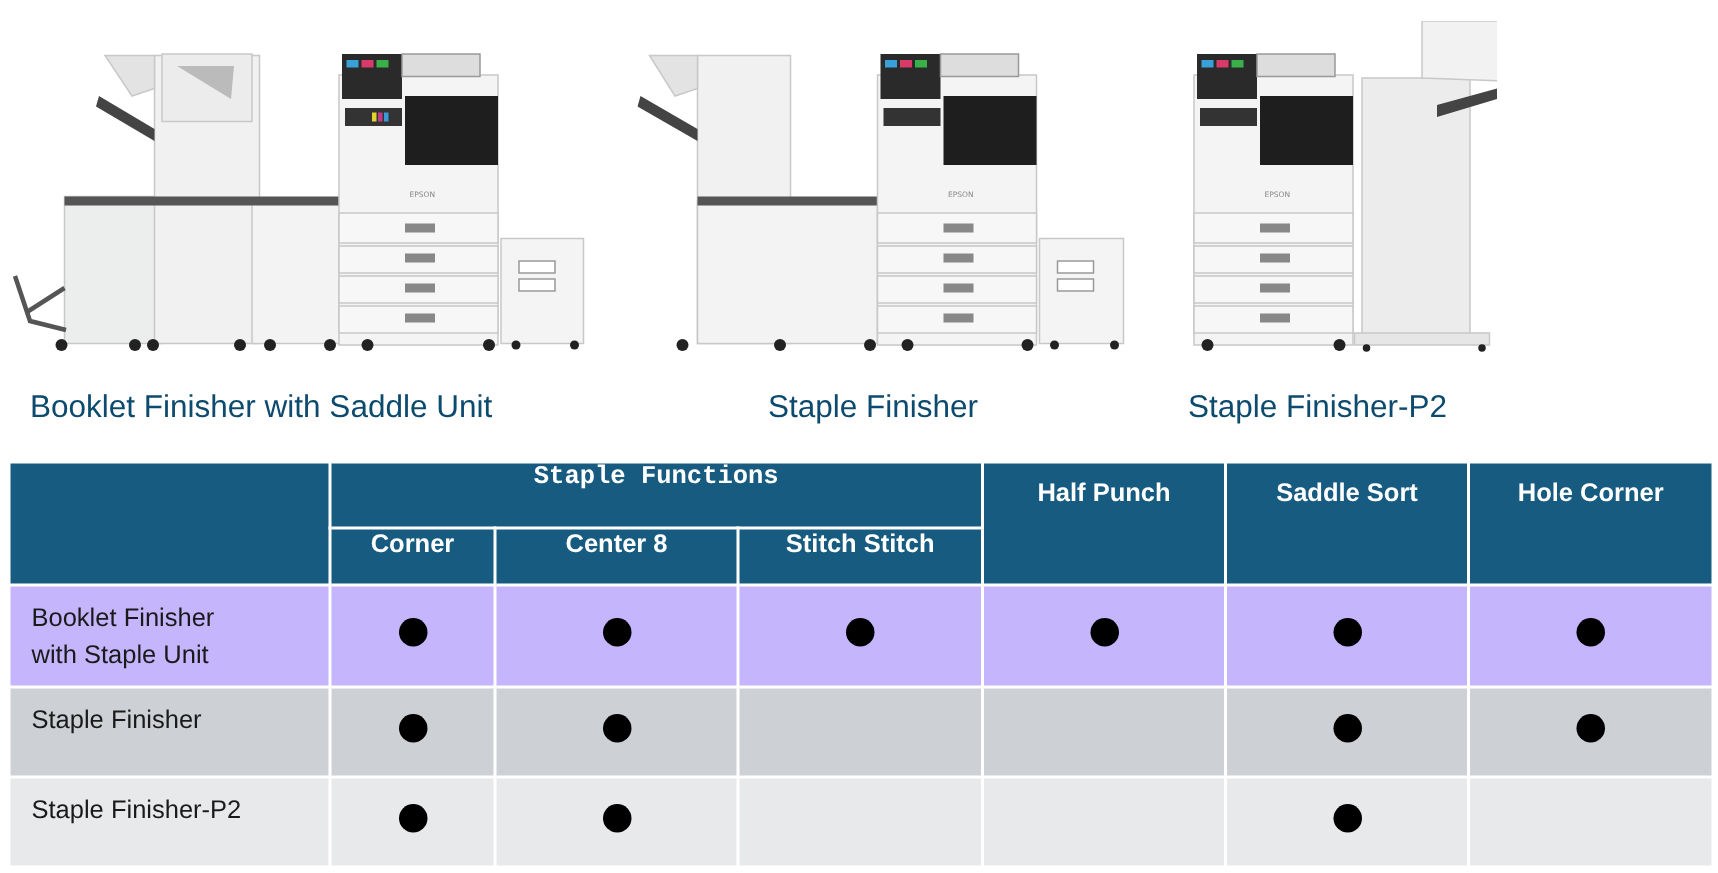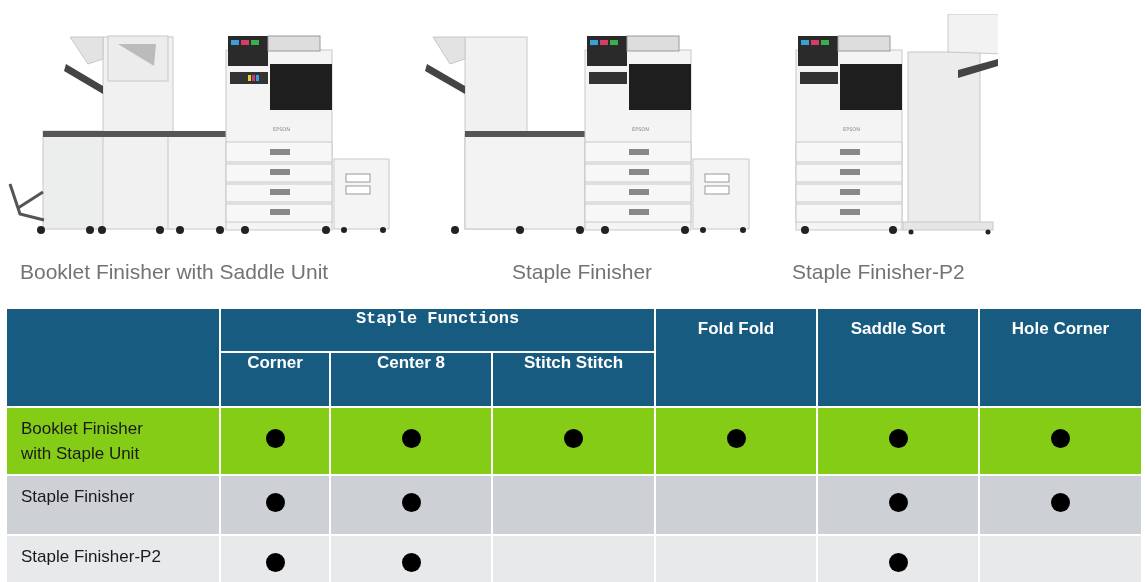--- a/index.html
+++ b/index.html
@@ -1,39 +1,39 @@
 <!DOCTYPE html>
 <html><head>
 <meta charset="utf-8">
 <style>
   * { box-sizing: border-box; margin: 0; padding: 0; }
   html, body { width: 1145px; height: 582px; background: #ffffff; overflow: hidden; }
   body { font-family: "Liberation Sans", "DejaVu Sans", sans-serif; color: #1a1a1a; position: relative; }
 
   .product { position: absolute; }
   .product svg { display: block; }
-  .caption { position: absolute; font-size: 21px; color: #737373; white-space: nowrap; text-align: center; }
+  .caption { position: absolute; font-size: 21px; color: #0c4a6e; white-space: nowrap; text-align: center; }
 
   table.matrix {
     position: absolute; left: 5px; top: 307px;
     border-collapse: collapse; table-layout: fixed;
     width: 1136px;
   }
   table.matrix th, table.matrix td { border: 2px solid #ffffff; }
   table.matrix th {
     background: #175c80; color: #ffffff; font-weight: bold; font-size: 17px;
     text-align: center; vertical-align: top;
   }
   th.group { height: 44px; vertical-align: middle; font-size: 20px; font-family: Liberation Mono, monospace; }
-  th.sub { height: 55px; vertical-align: middle; }
+  th.sub { height: 38px; vertical-align: middle; }
   th.tall { padding-top: 10px; }
   td { font-size: 17px; }
   td.label { padding: 8px 14px; vertical-align: top; line-height: 25px; }
   td.cell { text-align: center; vertical-align: middle; }
-  tr.r0 td { background: #84cc16; height: 67px; }
+  tr.r0 td { background: #c4b5fd; height: 67px; }
   tr.r1 td { background: #cdd0d5; height: 60px; }
   tr.r2 td { background: #e8e9eb; height: 60px; }
   .dot { display: inline-block; width: 19px; height: 19px; border-radius: 50%; background: #000; }
 </style>
 </head>
 <body>
 
 <div class="product" style="left:8px;top:14px;">
   <svg width="385" height="222" viewBox="0 0 385 222">
 
@@ -168,21 +168,21 @@
       <col style="width:162px">
       <col style="width:163px">
     <col style="width:162px">
       <col style="width:162px">
       <col style="width:163px">
   </colgroup>
   <thead>
     <tr>
       <th rowspan="2"></th>
       <th colspan="3" class="group">Staple Functions</th>
-      <th rowspan="2" class="tall">Fold Fold</th>
+      <th rowspan="2" class="tall">Half Punch</th>
       <th rowspan="2" class="tall">Saddle Sort</th>
       <th rowspan="2" class="tall">Hole Corner</th>
     </tr>
     <tr>
       <th class="sub">Corner</th>
       <th class="sub">Center 8</th>
       <th class="sub">Stitch Stitch</th>
     </tr>
   </thead>
   <tbody id="table-body">

